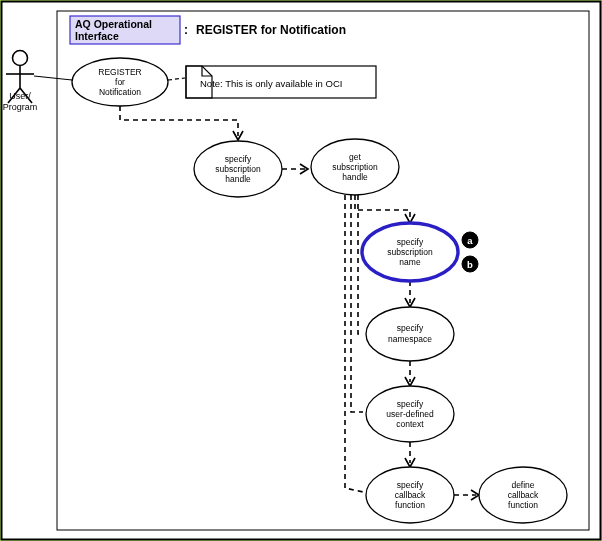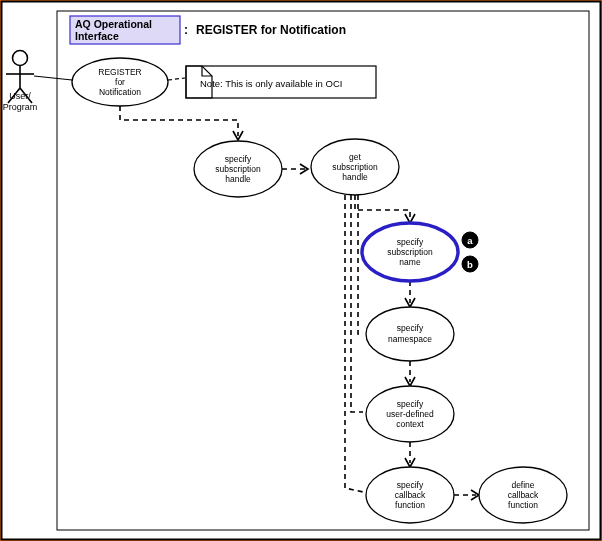--- a/index.html
+++ b/index.html
@@ -4,21 +4,21 @@
 <style>
   html, body {
     margin: 0;
     padding: 0;
     background: #ffffff;
   }
   #root {
     position: relative;
     width: 602px;
     height: 541px;
-    background: #f97316;
+    background: #bef264;
     font-family: "Liberation Sans", sans-serif;
     overflow: hidden;
   }
   #diagram-svg {
     position: absolute;
     left: 0;
     top: 0;
   }
   .txt {
     font-family: "Liberation Sans", sans-serif;

